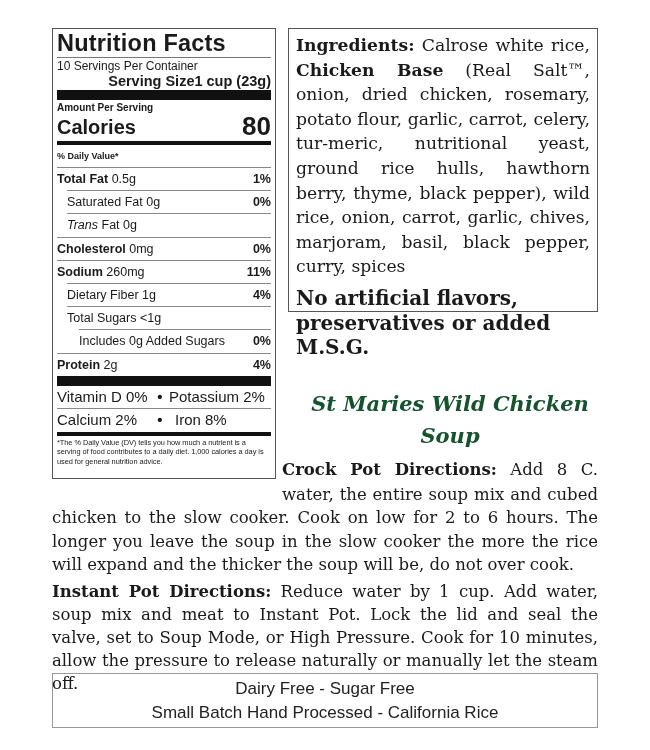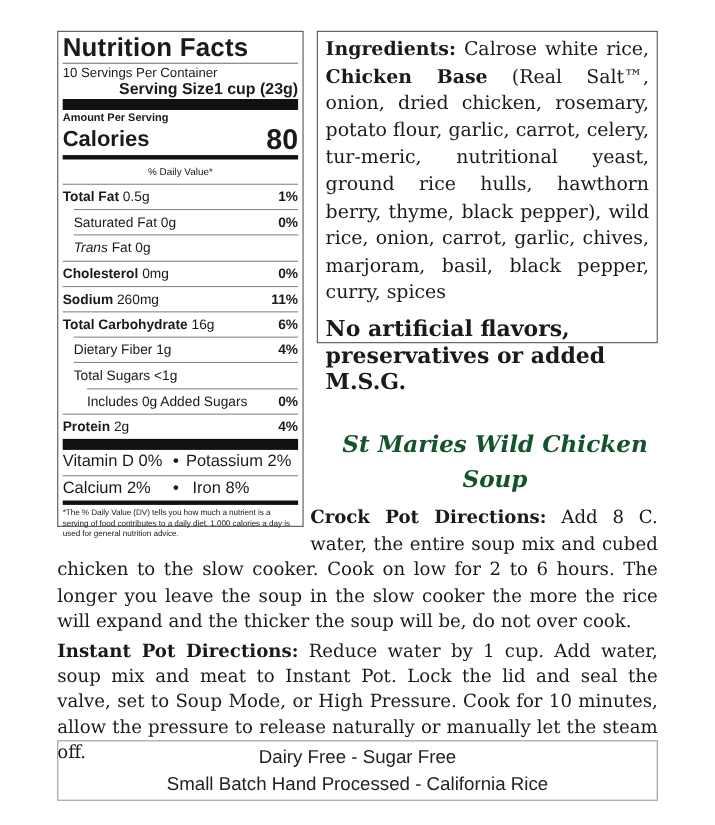--- a/index.html
+++ b/index.html
@@ -16,21 +16,21 @@
     .nf-title { font-size: 23.5px; font-weight: bold; letter-spacing: 0.2px; line-height: 28px; margin-top: 0px; }
     .hr-thin { height: 1px; background: #777; }
     .hr-med { height: 4px; background: #111; }
     .hr-thick { height: 10px; background: #111; }
     .servings { font-size: 12px; line-height: 14px; padding-top: 1px; }
     .serving-size { display: flex; justify-content: flex-end; font-size: 14.5px; font-weight: bold; line-height: 17px; }
     .amount { font-size: 10px; font-weight: bold; line-height: 12px; padding-top: 2px; }
     .cal-row { display: flex; justify-content: space-between; align-items: flex-end; line-height: 22px; }
     .cal-label { font-size: 20px; font-weight: bold; }
     .cal-val { font-size: 26px; font-weight: bold; line-height: 24px; }
-    .dv-head { font-size: 9px; font-weight: normal; text-align: center; line-height: 22px; }
+    .dv-head { font-size: 9px; font-weight: bold; text-align: left; line-height: 22px; }
     .row { display: flex; justify-content: space-between; font-size: 12.5px; line-height: 22.2px; border-top: 1px solid #888; }
     .row .pct { font-weight: bold; }
     .row.indent1 { margin-left: 10px; }
     .row.indent2 { margin-left: 22px; }
     .row b { font-weight: bold; }
     .row i { font-style: italic; }
     .vit-row { display: flex; font-size: 15px; line-height: 22.5px; }
     .vit-row .c1 { width: 94px; }
     .vit-row .bullet { width: 18px; text-align: center; font-weight: bold; }
     .vit-sep { height: 1px; background: #888; }
@@ -113,24 +113,20 @@
         <span class="pct"></span>
       </div>
       <div class="row">
         <span><b>Cholesterol</b><span> 0mg</span></span>
         <span class="pct">0%</span>
       </div>
       <div class="row">
         <span><b>Sodium</b><span> 260mg</span></span>
         <span class="pct">11%</span>
       </div>
-      <div class="row">
-        <span><b>Total Carbohydrate</b><span> 16g</span></span>
-        <span class="pct">6%</span>
-      </div>
       <div class="row indent1">
         <span><span>Dietary Fiber 1g</span><span></span></span>
         <span class="pct">4%</span>
       </div>
       <div class="row indent1">
         <span><span>Total Sugars &lt;1g</span><span></span></span>
         <span class="pct"></span>
       </div>
       <div class="row indent2">
         <span><span>Includes 0g Added Sugars</span><span></span></span>

